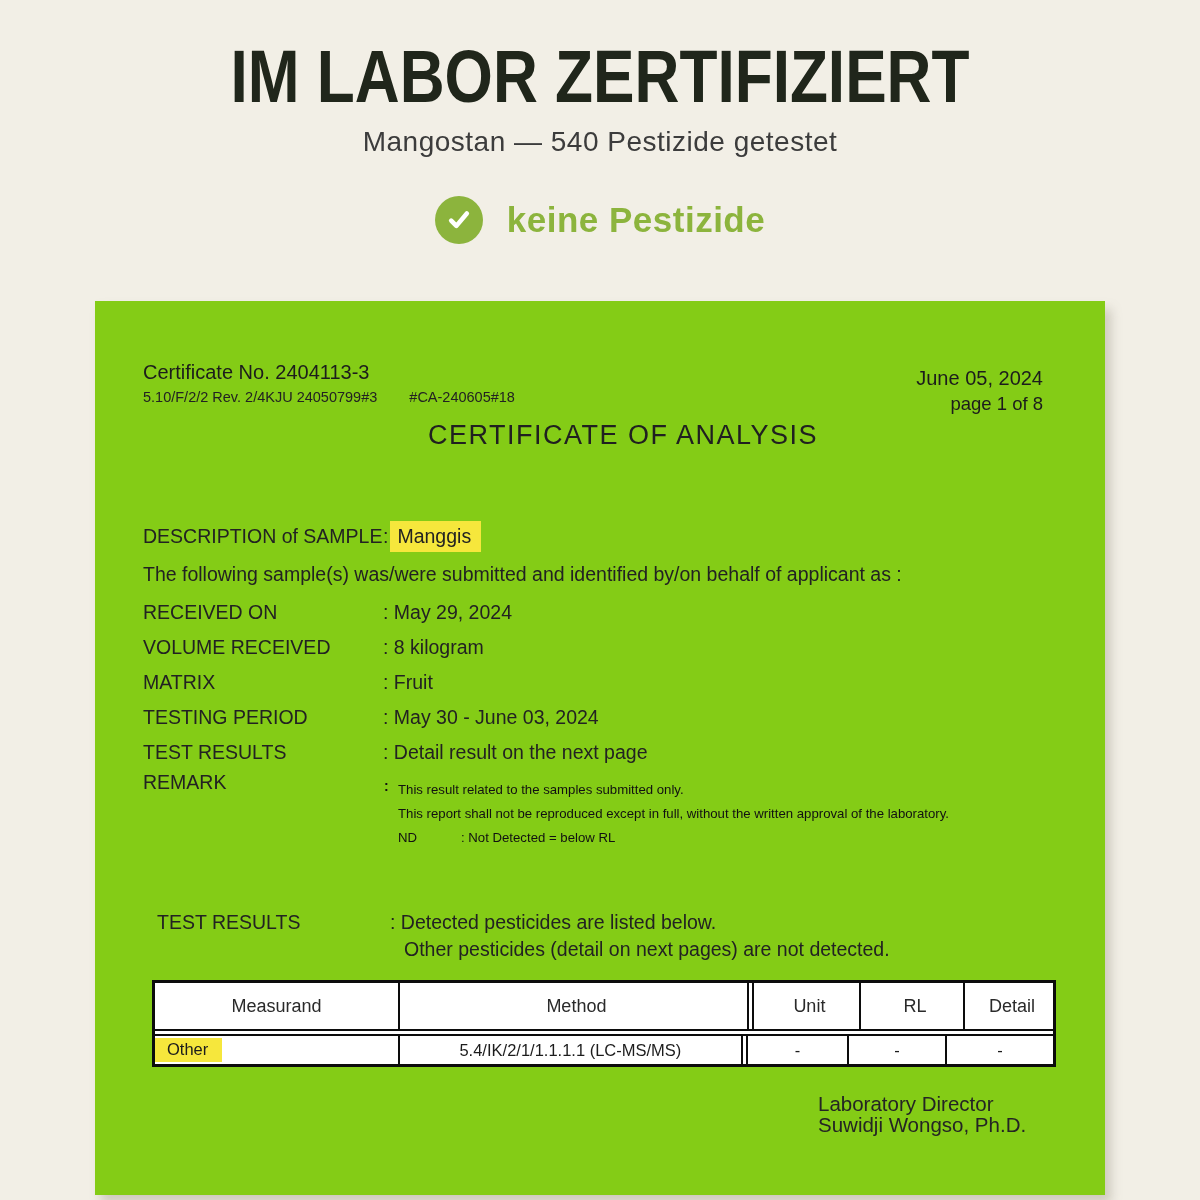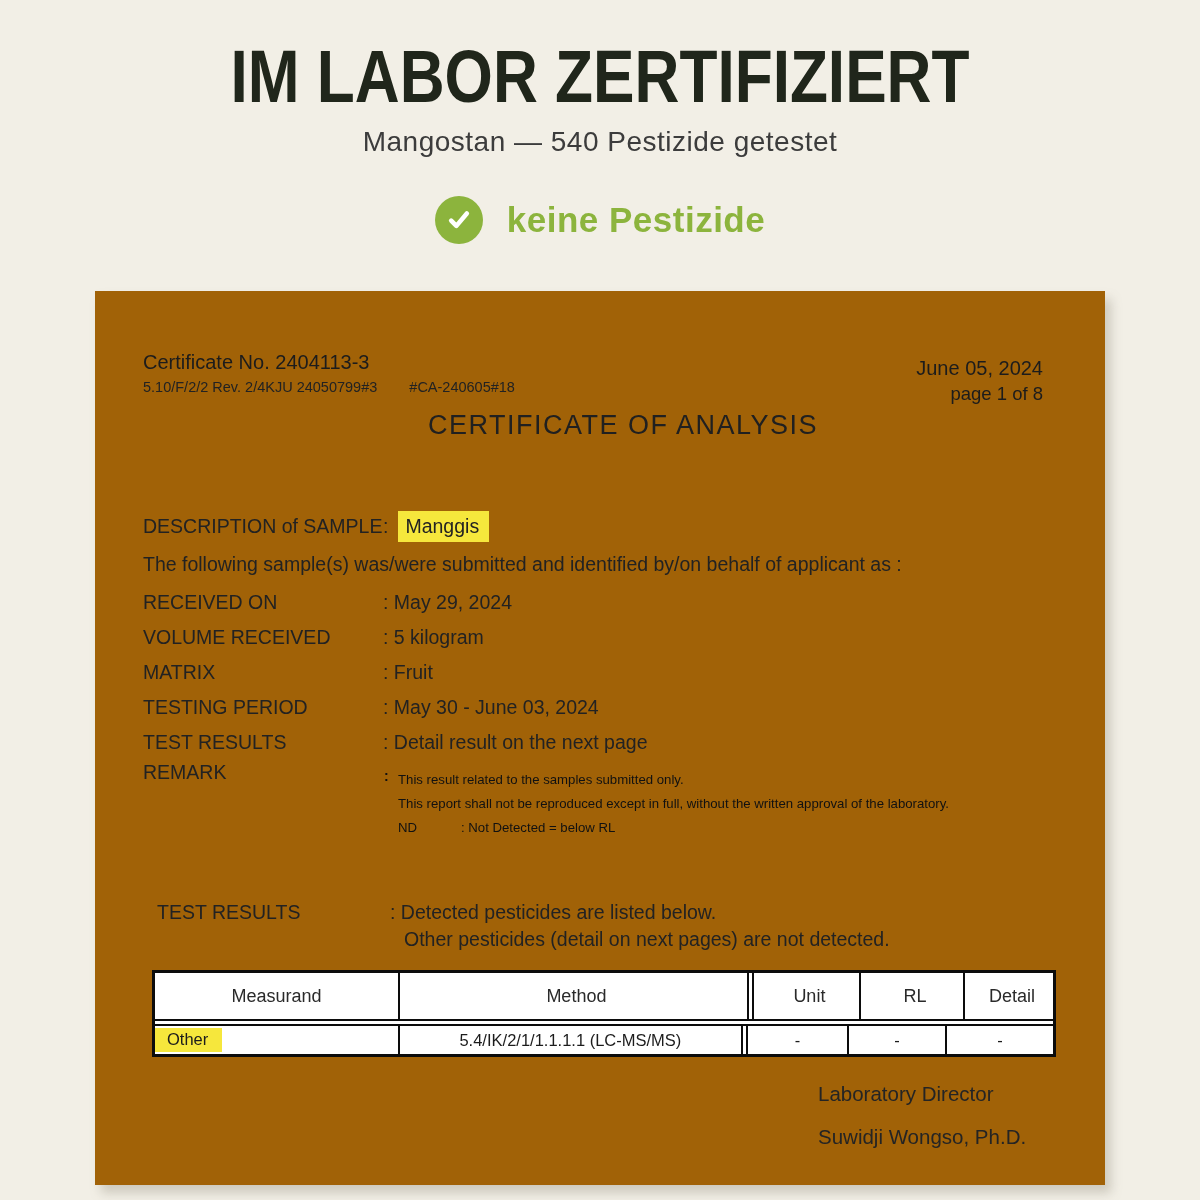--- a/index.html
+++ b/index.html
@@ -38,23 +38,23 @@
     display:flex; align-items:center; justify-content:center;
     flex:0 0 auto;
   }
   .badge-label {
     font-size:35px; font-weight:bold; color:#8cb43d;
     letter-spacing:0.5px;
   }
 
   
   .card {
-    position:absolute; left:95px; top:291px;
+    position:absolute; left:95px; top:301px;
     width:1010px; height:894px;
-    background:#a16207;
+    background:#84cc16;
     box-shadow:6px 8px 10px rgba(140,135,118,0.35);
     text-decoration:underline;
   }
   .cert-no {
     position:absolute; left:48px; top:60px;
     font-size:20px; color:#1c1c1c;
   }
   .cert-rev {
     position:absolute; left:48px; top:88px;
     font-size:14.5px; color:#222; white-space:nowrap;
@@ -71,21 +71,21 @@
     text-align:center;
     font-size:27px; color:#202020; letter-spacing:1.5px;padding-left:46px;
   }
 
   .body-line { position:absolute; left:48px; font-size:19.5px; color:#222; white-space:nowrap; }
   .row-label { display:inline-block; width:240px; }
   .desc-line { top:224px; }
   .hl {
     background:#f6e73c;
     padding:4px 10px 5px 7px;
-    margin-left:10px;
+    margin-left:2px;
   }
   .intro-line { top:262px; }
   .info-row-0 { top:300px; }
   .info-row-1 { top:335px; }
   .info-row-2 { top:370px; }
   .info-row-3 { top:405px; }
   .info-row-4 { top:440px; }
   .remark-label { position:absolute; left:48px; top:470px; font-size:19.5px; color:#222; }
   .remark-colon { position:absolute; left:289px; top:477px; font-size:14px; font-weight:bold; color:#111; }
   .remark-lines {
@@ -125,21 +125,21 @@
   .none-hl {
     background:#f6e73c;
     padding:2px 14px 3px 12px;
   }
 
   
   .signature {
     position:absolute; left:723px; top:793px;
     font-size:20.5px; color:#242424; line-height:1;
   }
-  .sig-role { margin-bottom:22px; }
+  .sig-role { }
 </style>
 </head>
 <body>
 
 <h1 class="hero-title">IM LABOR ZERTIFIZIERT</h1>
 <div class="hero-subtitle">Mangostan — 540 Pestizide getestet</div>
 
 <div class="hero-badge">
   <span class="check-circle">
     <svg width="30" height="30" viewBox="0 0 46 46" aria-hidden="true">
@@ -167,21 +167,21 @@
   <div class="body-line desc-line">
     <span class="row-label">DESCRIPTION of SAMPLE</span><span>:</span><span class="hl">Manggis</span>
   </div>
 
   <div class="body-line intro-line">The following sample(s) was/were submitted and identified by/on behalf of applicant as :</div>
 
   <div class="body-line info-row-0">
     <span class="row-label">RECEIVED ON</span><span>: May 29, 2024</span>
   </div>
   <div class="body-line info-row-1">
-    <span class="row-label">VOLUME RECEIVED</span><span>: 5 kilogram</span>
+    <span class="row-label">VOLUME RECEIVED</span><span>: 8 kilogram</span>
   </div>
   <div class="body-line info-row-2">
     <span class="row-label">MATRIX</span><span>: Fruit</span>
   </div>
   <div class="body-line info-row-3">
     <span class="row-label">TESTING PERIOD</span><span>: May 30 - June 03, 2024</span>
   </div>
   <div class="body-line info-row-4">
     <span class="row-label">TEST RESULTS</span><span>: Detail result on the next page</span>
   </div>

